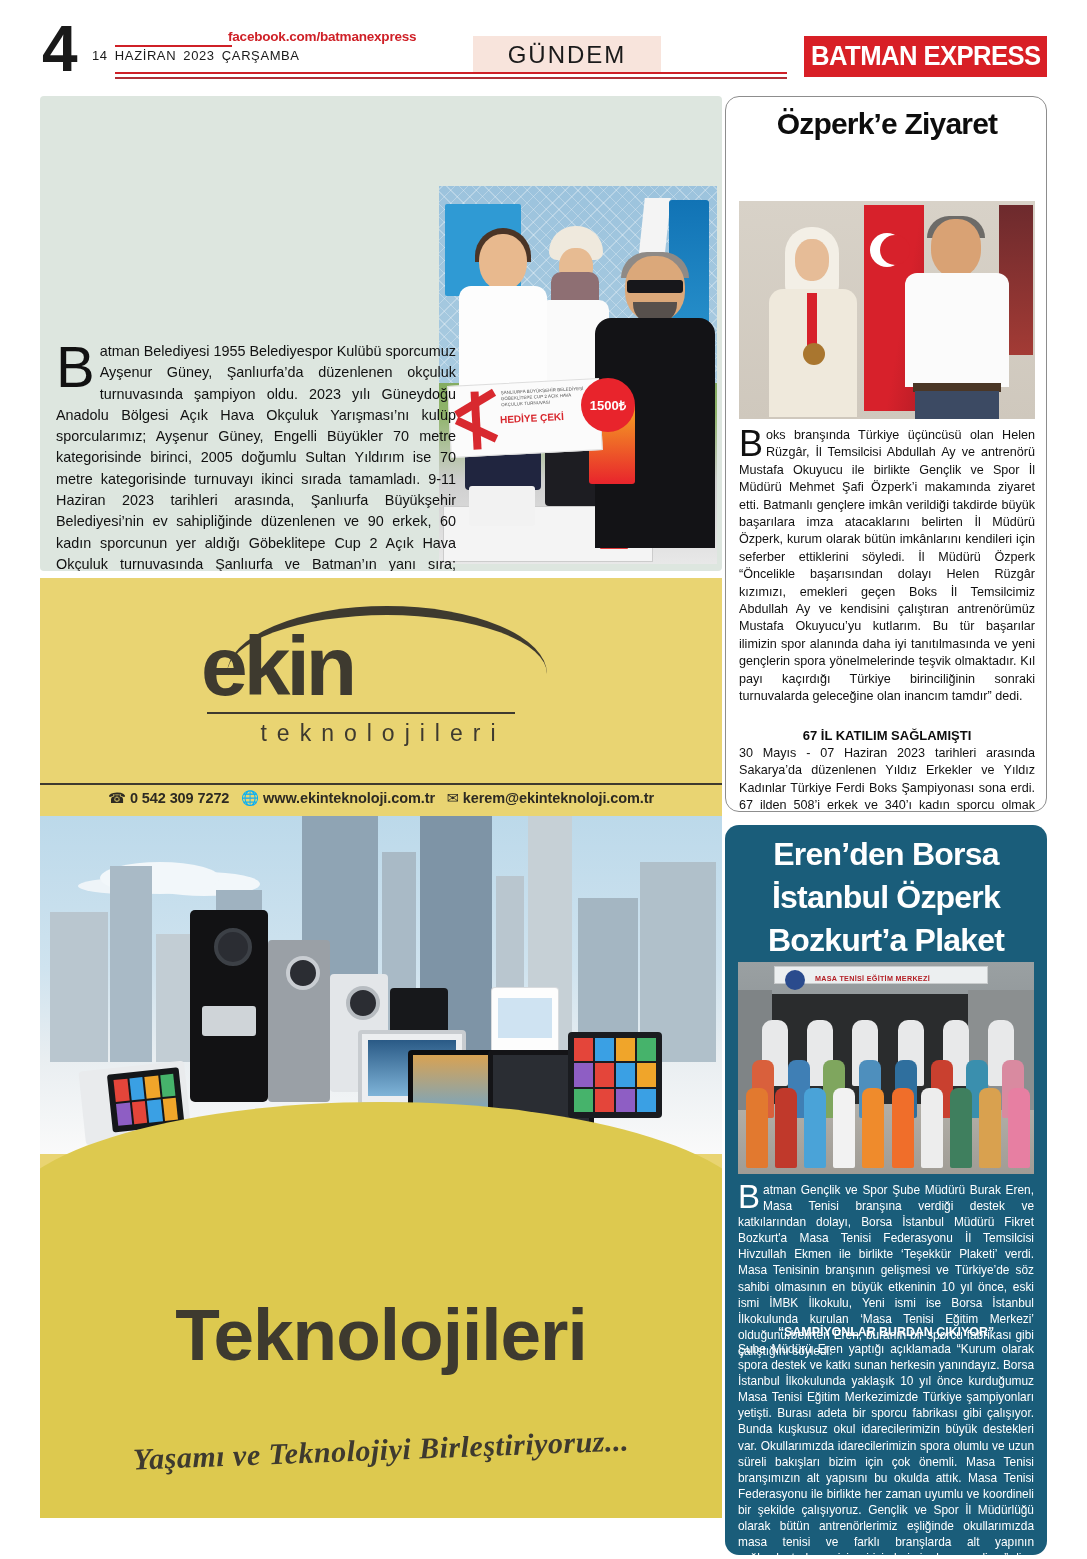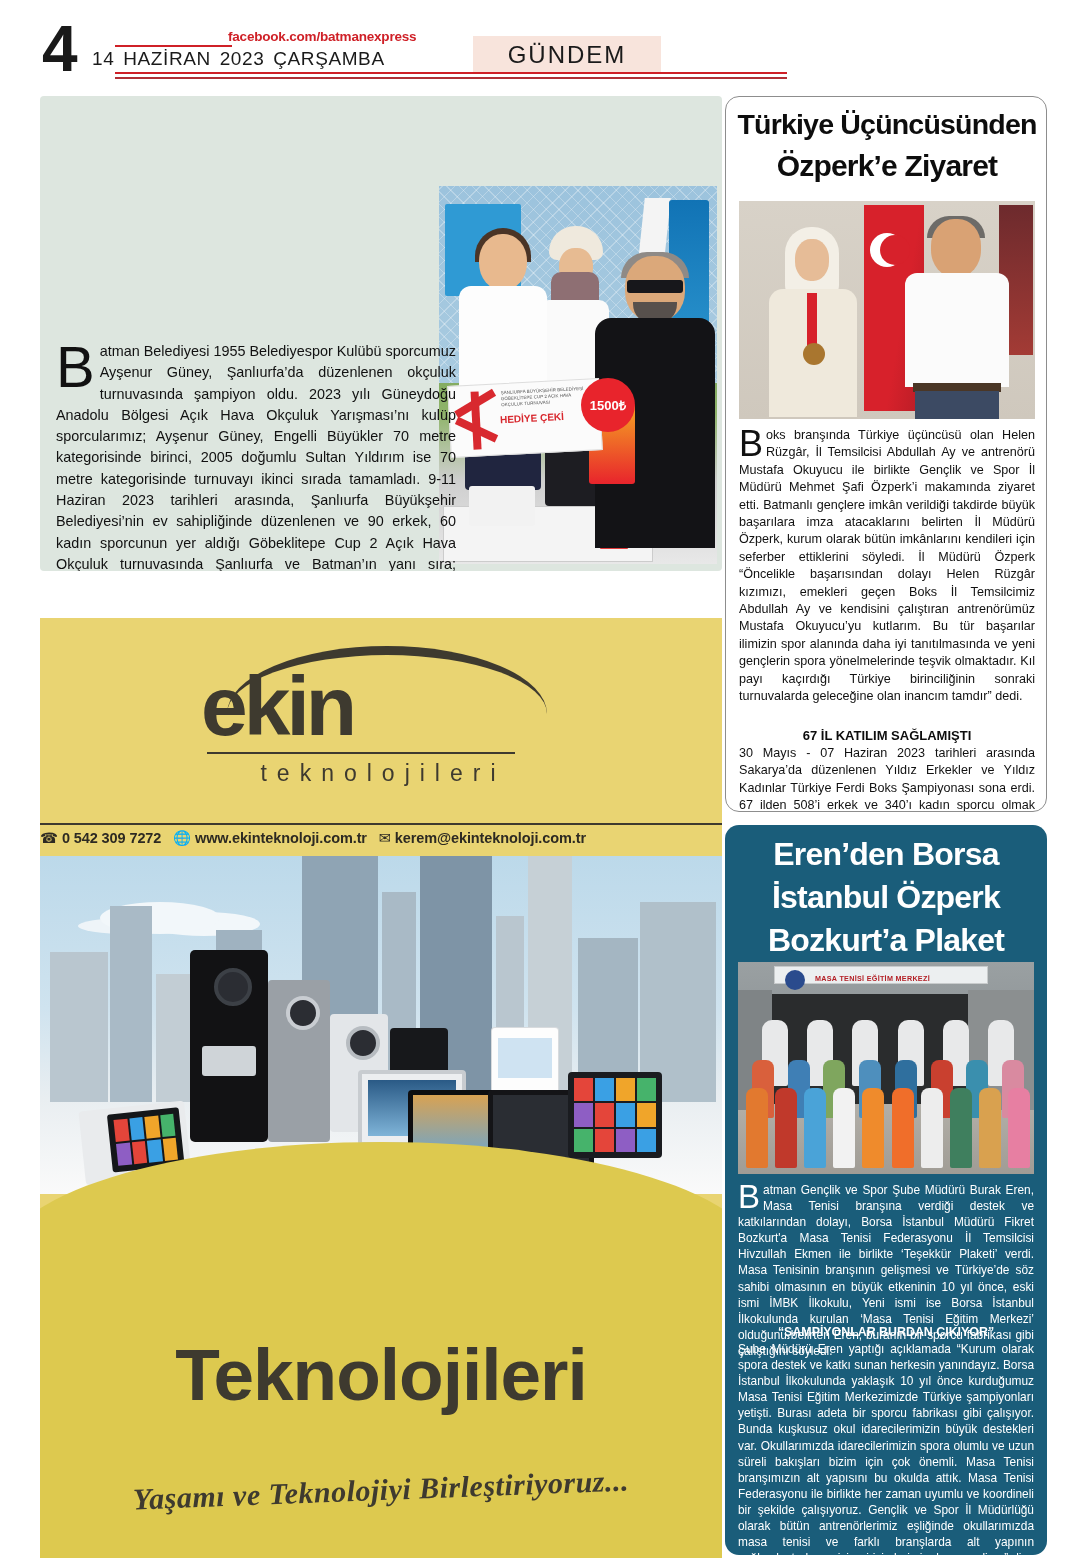--- a/index.html
+++ b/index.html
@@ -44,21 +44,21 @@
   }
   .hdr-rule-top {
     position: absolute;
     left: 115px; top: 45px;
     width: 117px; height: 1.5px;
     background: #cf2027;
   }
   .hdr-date {
     position: absolute;
     left: 92px; top: 48px;
-    font-size: 19px;
+    font-size: 13px;
     color: #1a1a1a;
     letter-spacing: 0.6px;
     word-spacing: 3px;
   }
   .hdr-rule-bottom {
     position: absolute;
     left: 115px; top: 72px;
     width: 672px; height: 2px;
     background: #cf2027;
   }
@@ -215,21 +215,20 @@
     font-family: "Liberation Sans", sans-serif;
   }
 
   
   .ad {
     position: absolute;
     left: 40px; top: 578px;
     width: 682px; height: 940px;
     background: #e9d472;
     overflow: hidden;
-    margin-top: 40px;
   }
   .ad-logo-wrap {
     position: absolute; left: 0; top: 8px; width: 682px; height: 178px;
   }
   .ad-logo {
     position: absolute; left: 50%; top: 14px;
     transform: translateX(-50%);
     width: 360px; height: 150px;
   }
   .ad-logo .word1 {
@@ -254,21 +253,21 @@
   .ad-logo .sub {
     position: absolute; left: 8px; top: 120px; width: 348px;
     text-align: center;
     font-size: 23px; color: #3e3a2f; letter-spacing: 10px;
   }
   .ad-divider {
     position: absolute; left: 0; top: 205px; width: 682px; height: 1.5px; background: #3e3a2f;
   }
   .ad-contact {
     position: absolute; left: 0; top: 212px; width: 682px;
-    text-align: left;
+    text-align: center;
     font-size: 14.5px; font-weight: bold; color: #2d2a22;
     letter-spacing: -0.1px;
   }
   .ad-contact span.ic { font-weight: normal; }
   .ad-photo {
     position: absolute; left: 0; top: 238px; width: 682px; height: 338px;
     background: linear-gradient(#bcd9ea 0%, #cfe3ef 45%, #e9eef1 72%, #fafafa 100%);
     overflow: hidden;
   }
   .sky-cloud {
@@ -453,20 +452,23 @@
 
   <div class="header">
     <div class="page-number">4</div>
     <div class="hdr-rule-top"></div>
     <div class="fb-link">facebook.com/batmanexpress</div>
     <div class="hdr-date">14 HAZİRAN 2023 ÇARŞAMBA</div>
     <div class="gundem-box"></div>
     <div class="gundem-text">GÜNDEM</div>
     <div class="hdr-rule-bottom"></div>
     <div class="hdr-rule-bottom2"></div>
+    <div class="masthead">
+      <span class="masthead-text">BATMAN EXPRESS</span>
+    </div>
   </div>
 
   <div class="main-article">
 
     <div class="main-photo">
       <div class="ph-fence"></div>
       <div class="ph-banner-l"></div>
       <div class="ph-banner-r2"></div>
       <div class="ph-banner-r"></div>
       <div class="ph-podium">
@@ -586,21 +588,20 @@
 
     <div class="ad-curve"></div>
     <div class="ad-h2">Teknolojileri</div>
     <div class="ad-slogan">Yaşamı ve Teknolojiyi Birleştiriyoruz...</div>
   </div>
 
   <div class="rcol">
 
     <div class="art2">
       <div class="art2-head">
-        <span>Türkiye Üçüncüsünden</span>
         <span class="l2">Özperk’e Ziyaret</span>
       </div>
 
       <div class="art2-photo">
         <div class="p2-poster"></div>
         <div class="p2-flag">
           <div class="moon"></div>
           <div class="moon2"></div>
         </div>
         <div class="p2-woman">

